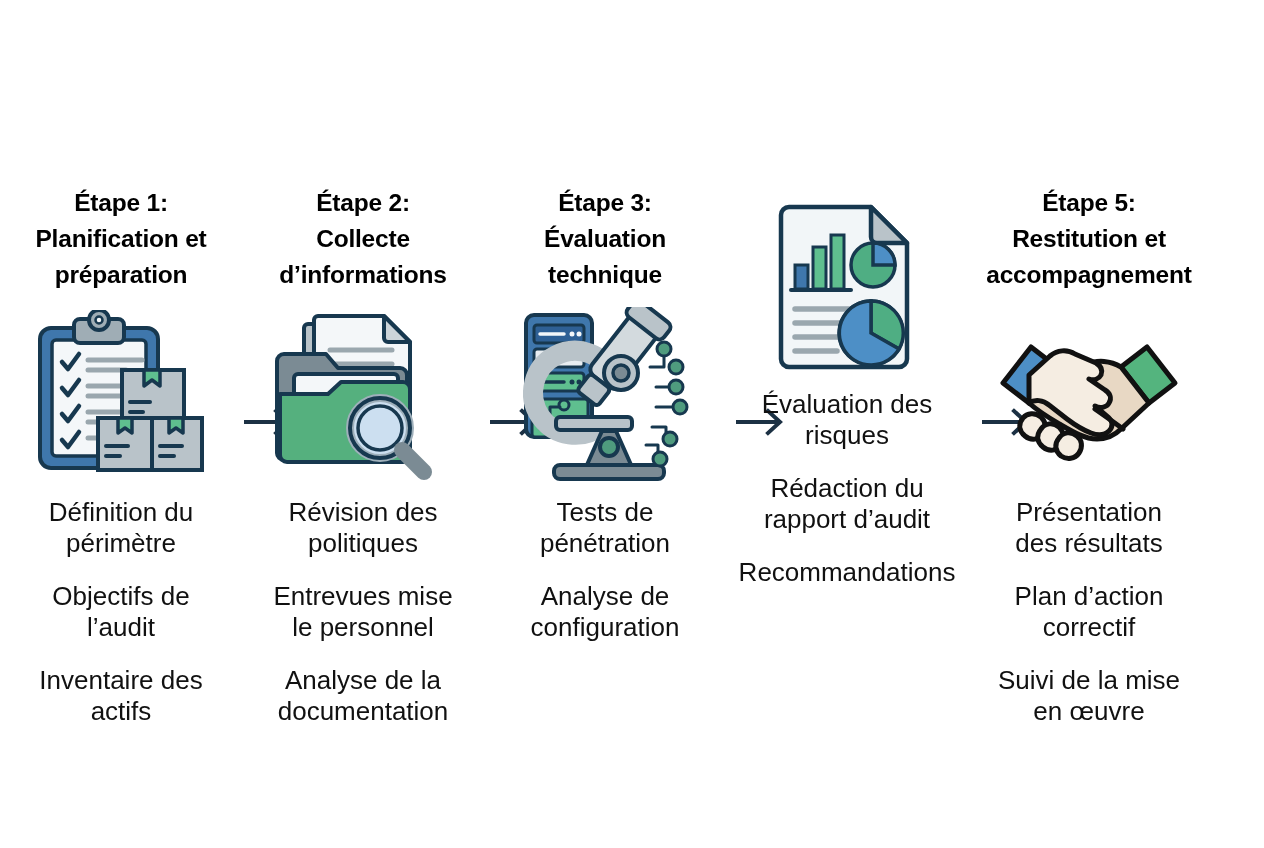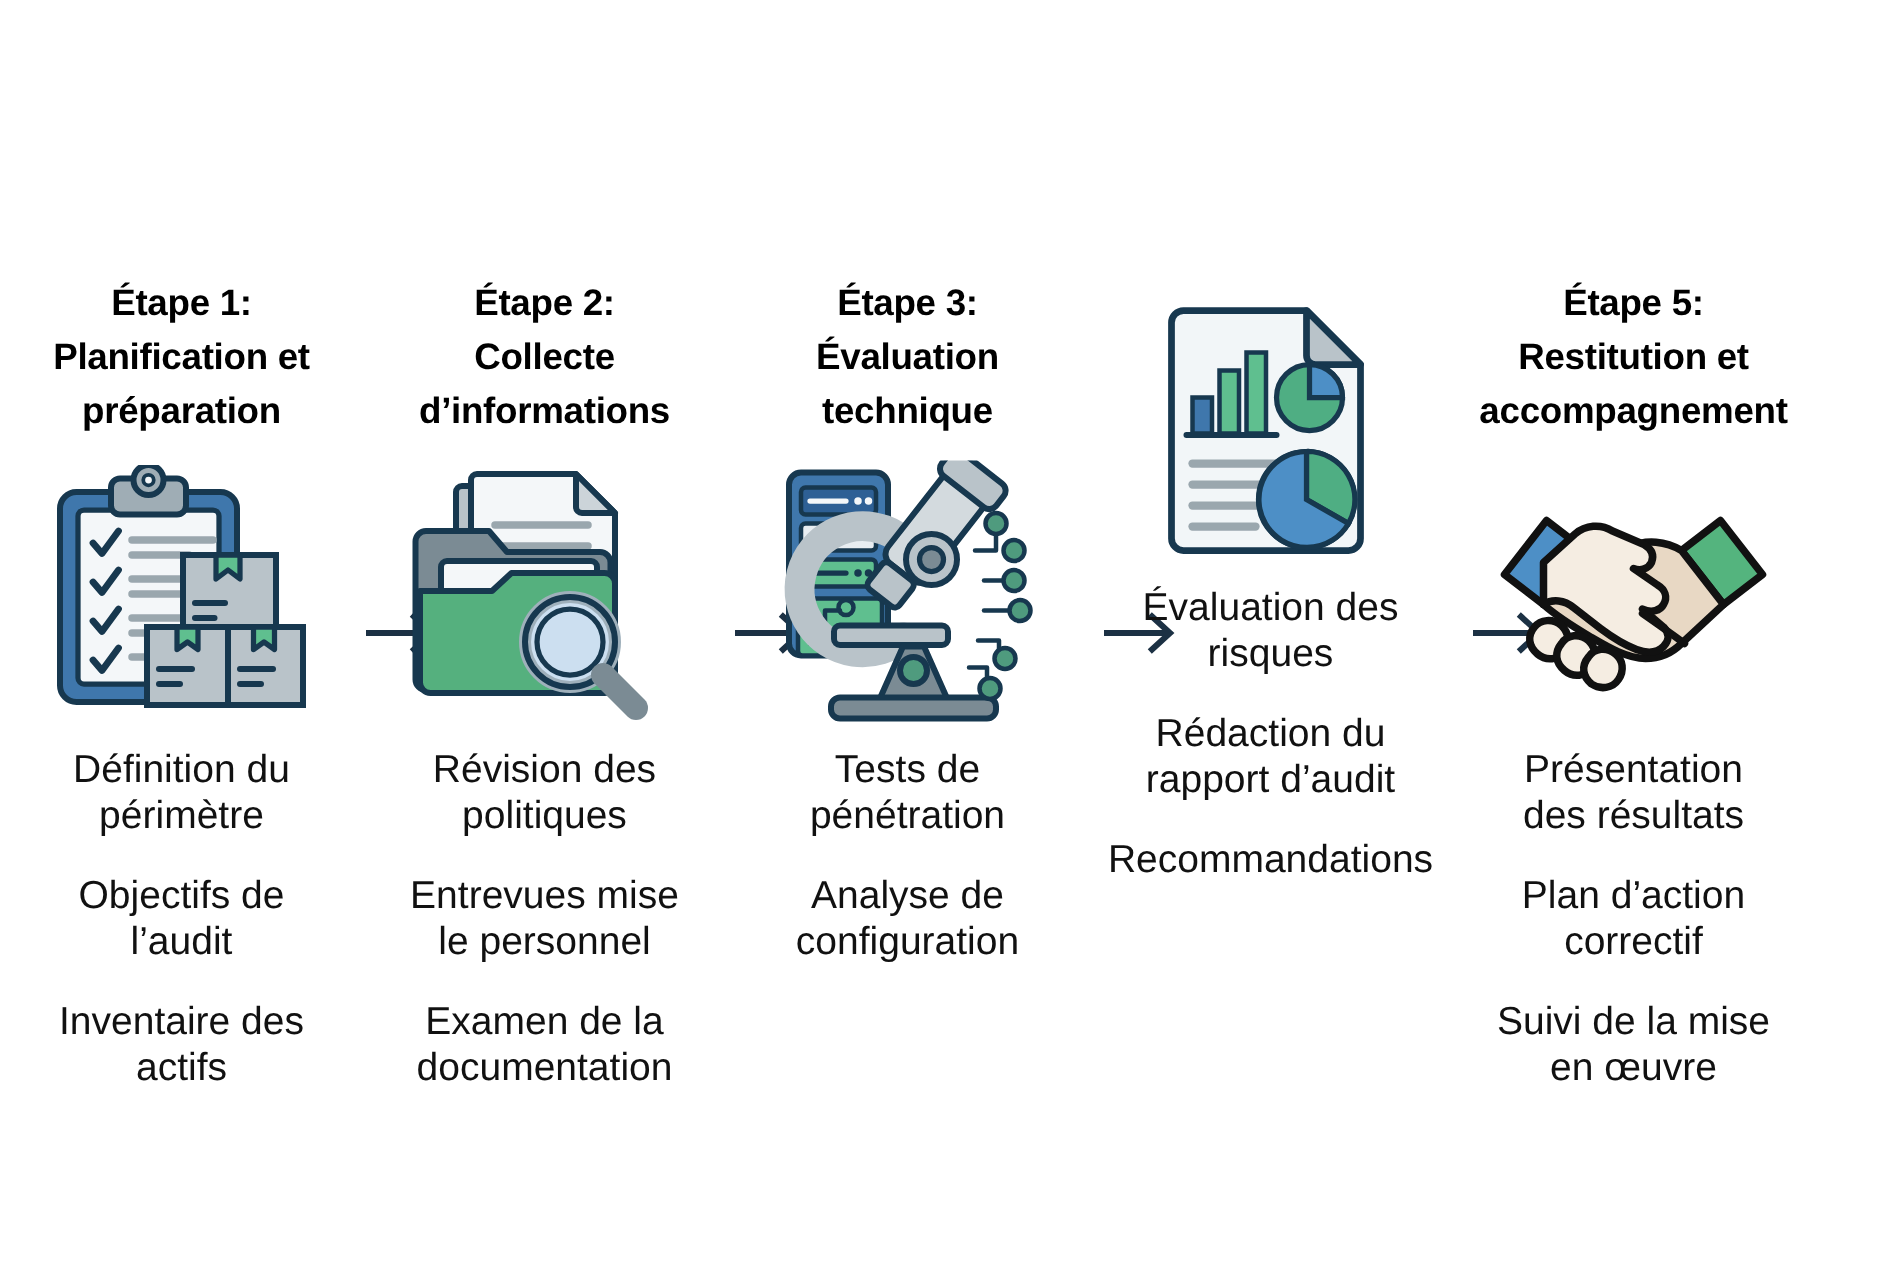--- a/index.html
+++ b/index.html
@@ -198,21 +198,21 @@
           <path d="M134 140 L156 162" stroke="#7b8b94" stroke-width="16" stroke-linecap="round"></path>
           <path d="M134 140 L156 162" stroke="#17384f" stroke-width="4" stroke-linecap="round" fill="none" opacity="0"></path>
           <path d="M131 134 L162 165" fill="none" stroke="#17384f" stroke-width="0"></path>
         </svg>
       </div>
       <div class="bullets">
         <div class="bullet">Révision des
 politiques</div>
         <div class="bullet">Entrevues mise
 le personnel</div>
-        <div class="bullet">Examen de la
+        <div class="bullet">Analyse de la
 documentation</div>
       </div>
     </div>
 
     <div class="step-col">
       <div class="step-title">Étape 3:
 Évaluation
 technique</div>
       <div class="icon-wrap">
         <svg width="190" height="176" viewBox="0 0 190 176">

